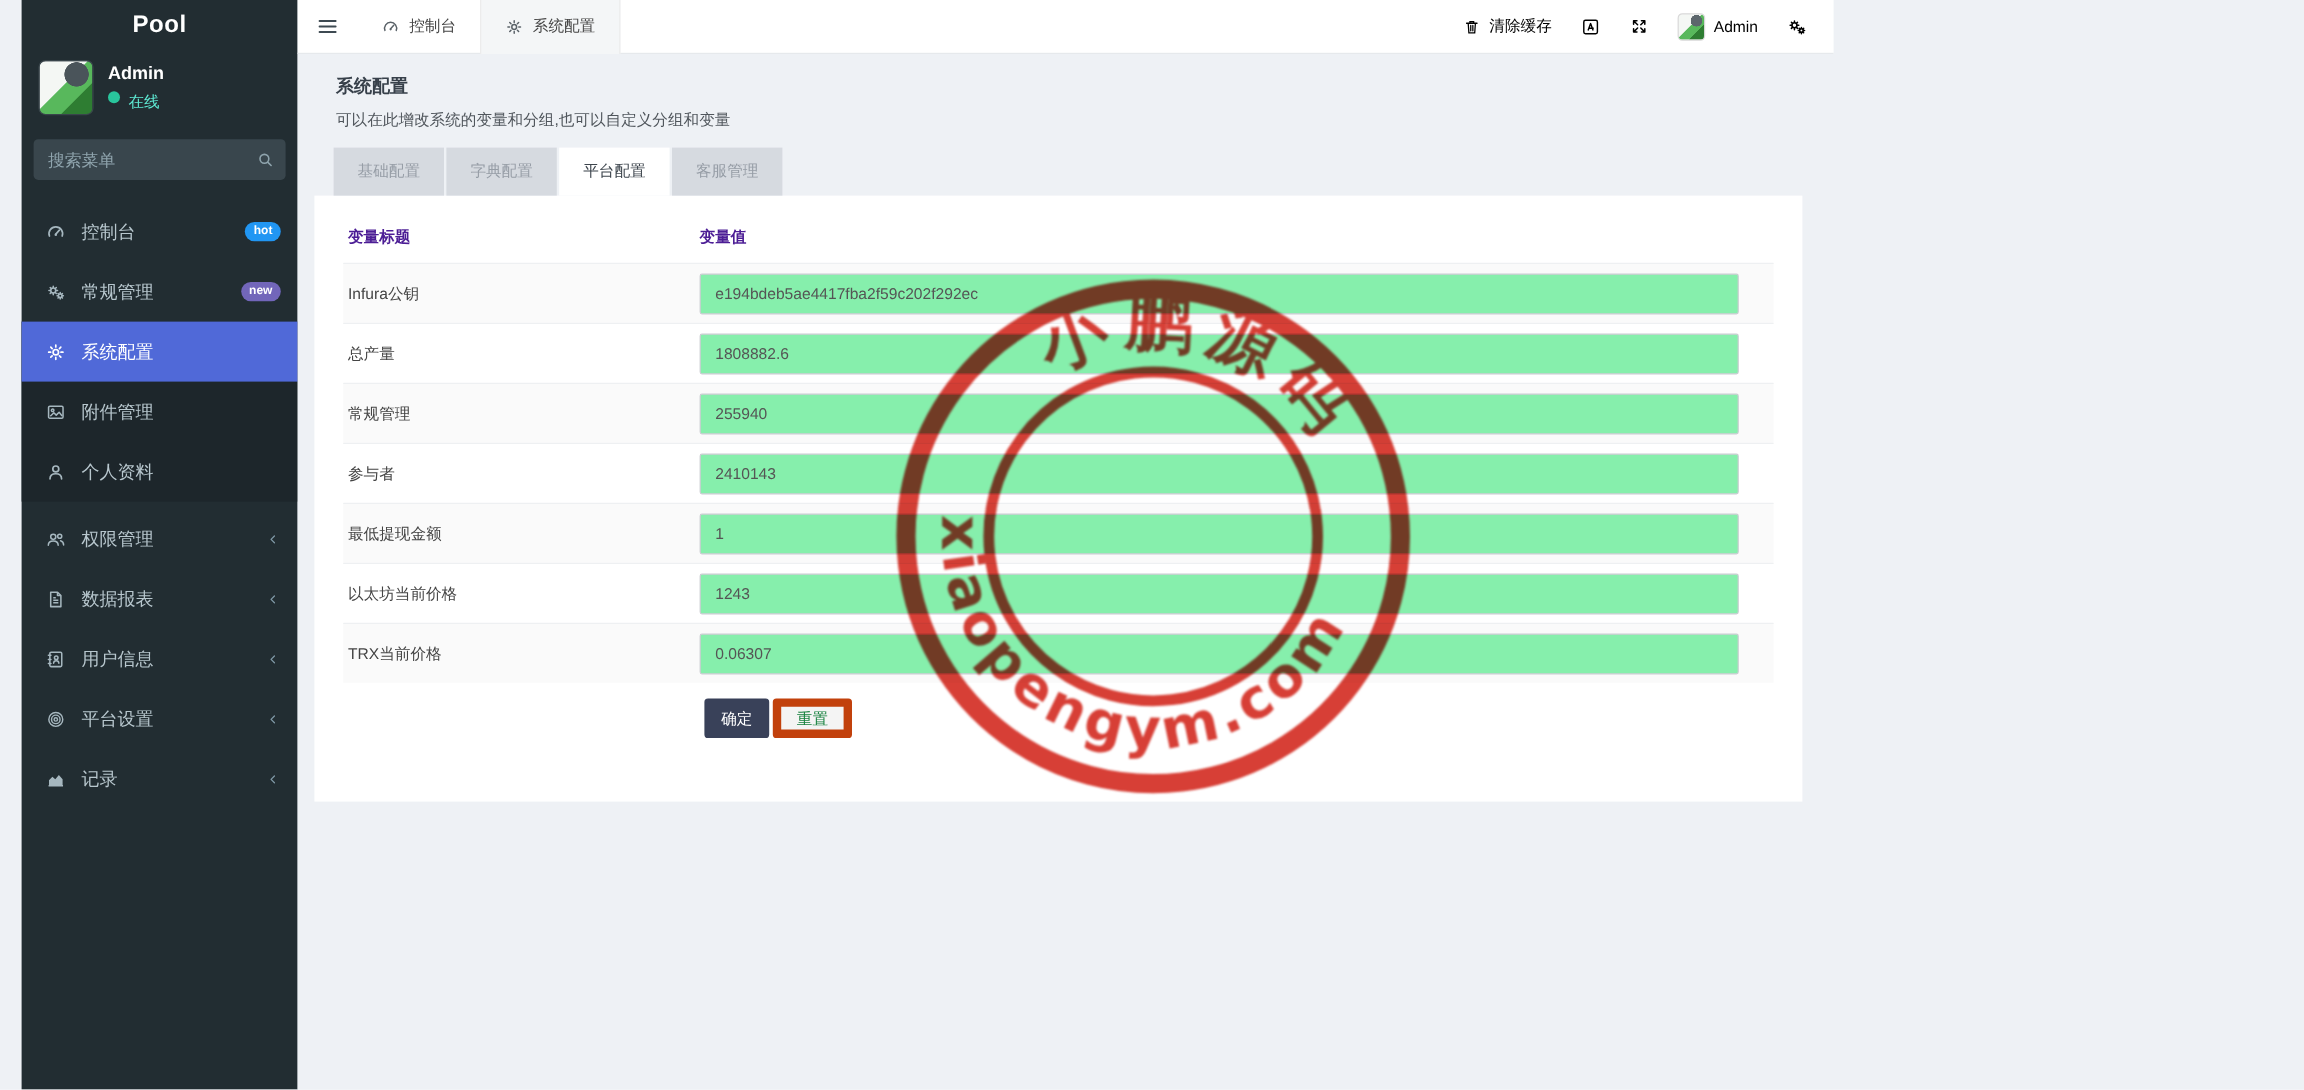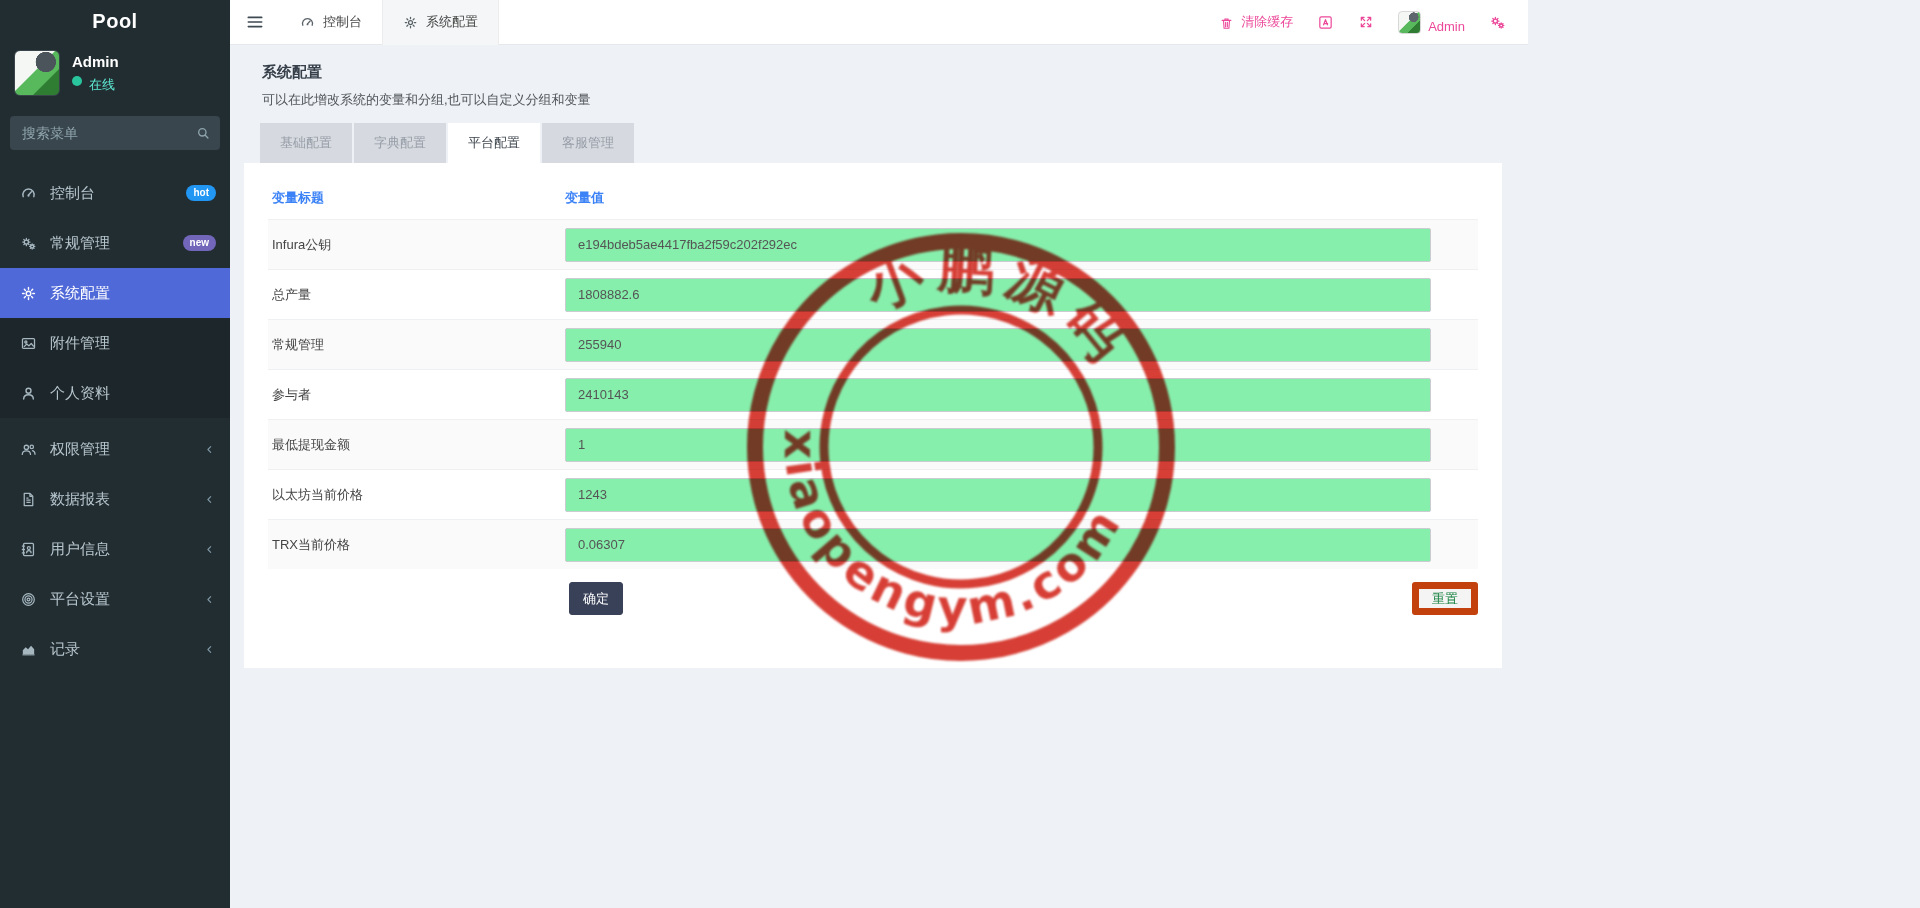--- a/index.html
+++ b/index.html
@@ -1,18 +1,18 @@
 <!DOCTYPE html>
 <html><head>
 <meta charset="utf-8">
 <style>
   * { box-sizing: border-box; margin: 0; padding: 0; }
   html,body { width:1920px; height:908px; overflow:hidden; }
   body { font-family:"Liberation Sans","DejaVu Sans",sans-serif; position:relative; background:#eef1f5; }
-  .app { display:flex; width:1528px; height:908px; }
+  .app { display:flex; width:1528px; height:908px;padding-left:18px; }
 
   
   .sidebar { width:230px; flex-shrink:0; background:#222d32; color:#b8c7ce; display:flex; flex-direction:column; }
   .brand { height:42px; display:flex; align-items:center; justify-content:center; color:#fff; font-size:20px; font-weight:700; letter-spacing:.5px; }
   .user-panel { display:flex; align-items:center; gap:12px; padding:8px 14px 10px; }
   .avatar { width:46px; height:46px; border-radius:6px; background:
       radial-gradient(circle at 70% 25%, #4a545a 0 22%, transparent 23%),
       linear-gradient(135deg,#f4f7f4 45%, #58b85c 46% 70%, #2e7d32 71%);
       border:1px solid #39454b; }
   .user-name { color:#fff; font-weight:700; font-size:15px; }
@@ -35,40 +35,40 @@
   .gap6 { height:6px; }
 
   
   .main { flex:1; display:flex; flex-direction:column; min-width:0; }
   .topbar { height:45px; background:#fff; display:flex; align-items:center; border-bottom:1px solid #e6e9ec; flex-shrink:0; }
   .burger { width:50px; height:45px; display:flex; align-items:center; justify-content:center; color:#3e4a52; cursor:pointer; }
   .ttab { height:45px; display:flex; align-items:center; gap:8px; padding:0 20px; font-size:13px; color:#454545; cursor:pointer; }
   .ttab .ico { color:#5a6268; }
   .ttab.active { background:#f4f6f7; border-right:1px solid #ececec; border-left:1px solid #ececec; }
   .top-right { margin-left:auto; display:flex; align-items:center; gap:24px; padding-right:22px; font-size:13px; color:#454545; }
-  .tr-item { display:flex; align-items:flex-end; gap:7px; cursor:pointer; color:#ec4899; }
+  .tr-item { display:flex; align-items:center; gap:7px; cursor:pointer; color:#000000; }
   .avatar-sm { width:23px; height:23px; border-radius:4px; border:1px solid #d8d8d8; background:
       radial-gradient(circle at 70% 25%, #5c666c 0 22%, transparent 23%),
       linear-gradient(135deg,#f4f7f4 45%, #58b85c 46% 70%, #2e7d32 71%); }
 
   .content { flex:1; background:#eef1f5; padding:0 26px 0 14px; position:relative; }
   .page-head { padding:18px 4px 14px 18px; }
   .page-title { font-size:15px; font-weight:700; color:#37404a; }
   .page-sub { font-size:13px; color:#50565c; margin-top:9px; }
   .ctabs { display:flex; gap:2px; margin-left:16px; }
   .ctab { min-width:92px; height:40px; display:flex; align-items:center; justify-content:center; font-size:13px; background:#d6dae0; color:#969da6; cursor:pointer; padding:0 14px; }
   .ctab.active { background:#fff; color:#3d454d; }
   .panel { background:#fff; min-height:505px; padding:14px 24px 50px; }
-  .thead { display:flex; align-items:center; height:42px; font-size:13px; font-weight:700; color:#3b82f6; }
+  .thead { display:flex; align-items:center; height:42px; font-size:13px; font-weight:700; color:#4c1d95; }
   .col-l { width:297px; padding-left:4px; }
   .col-v { flex:1; }
   .frow { display:flex; align-items:center; height:50px; border-top:1px solid #eef0f2; font-size:13px; color:#444; }
   .frow.striped { background:#fafafa; }
   .frow input { width:866px; height:34px; border:1px solid #c9ccd1; border-radius:2px; background:#86efac; color:#555; font-size:13px; padding:0 12px; font-family:inherit; outline:none; }
-  .btn-row { display:flex; gap:13px; margin:13px 0 0 301px;justify-content:space-between; }
+  .btn-row { display:flex; gap:3px; margin:13px 0 0 301px; }
   .btn { height:33px; padding:0 13px; font-size:13px; border-radius:3px; cursor:pointer; font-family:inherit; }
   .btn.primary { background:#394159; border:1px solid #394159; color:#fff; }
   .btn.default { background:#f4f4f4; border:7px solid #c2410c; color:#15803d; }
 
   
   .stamp { position:absolute; left:731px; top:217px; width:460px; height:460px; pointer-events:none; filter:blur(0.8px); opacity:.93; mix-blend-mode:multiply; z-index:50; }
 
   .defs { position:absolute; width:0; height:0; overflow:hidden; }
   svg.ic { display:block; }
 </style>

